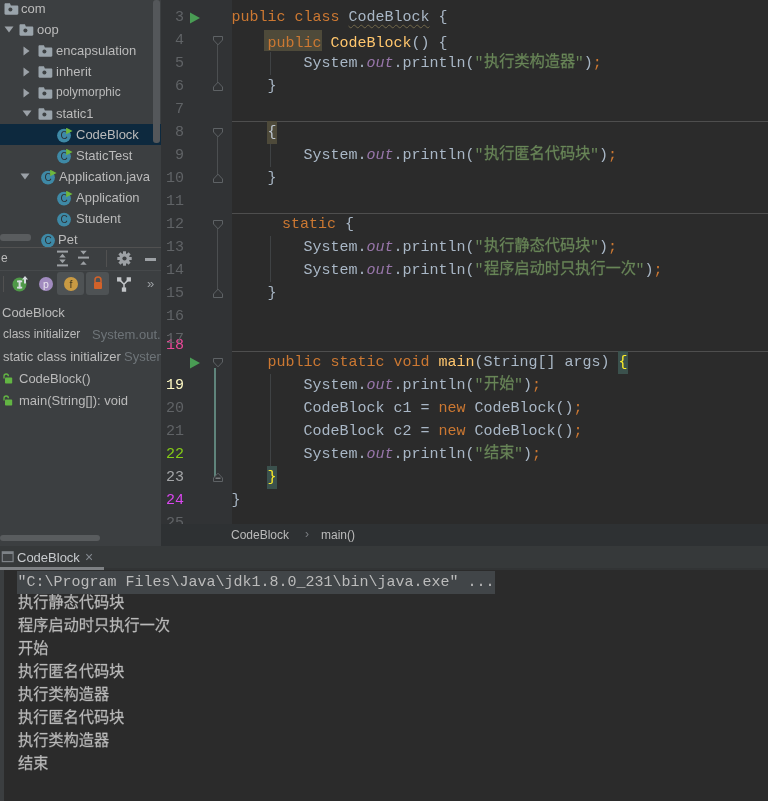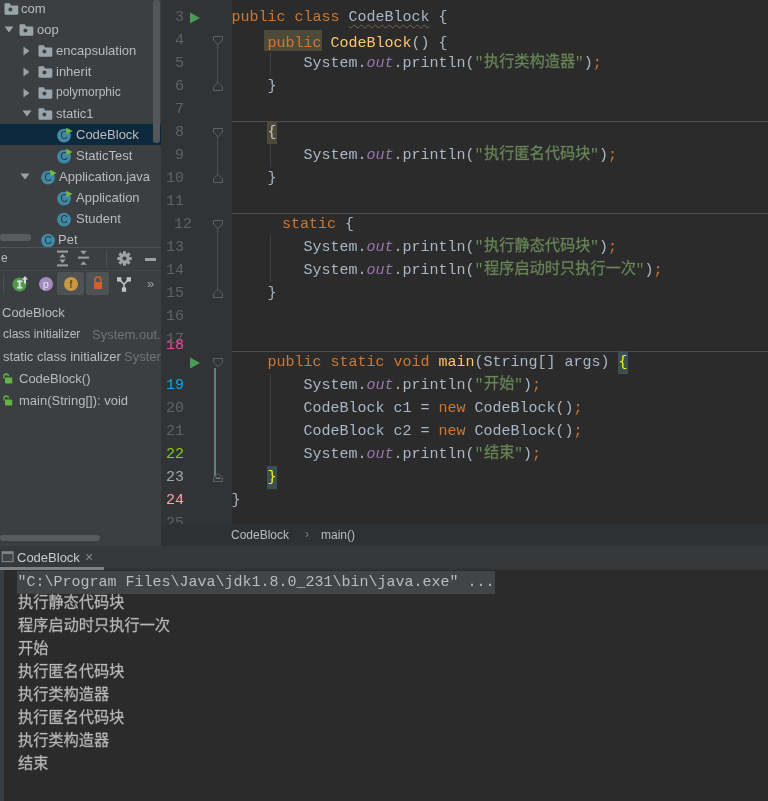--- a/index.html
+++ b/index.html
@@ -260,31 +260,31 @@
     <div class="abs" style="left:108.5px;top:144.0px;width:1px;height:23.0px;background:#3f4244"></div>
     <div class="abs" style="left:108.5px;top:236.0px;width:1px;height:46.0px;background:#3f4244"></div>
     <div class="abs" style="left:108.5px;top:374.0px;width:1px;height:92.0px;background:#3f4244"></div>
     <div class="abs num" style="left:0px;top:6.0px;color:#606366">3</div>
     <div class="abs num" style="left:0px;top:29.0px;color:#606366">4</div>
     <div class="abs num" style="left:0px;top:52.0px;color:#606366">5</div>
     <div class="abs num" style="left:0px;top:75.0px;color:#606366">6</div>
     <div class="abs num" style="left:0px;top:121.0px;color:#606366">8</div>
     <div class="abs num" style="left:0px;top:144.0px;color:#606366">9</div>
     <div class="abs num" style="left:0px;top:167.0px;color:#606366">10</div>
-    <div class="abs num" style="left:8px;top:213.0px;color:#606366">12</div>
+    <div class="abs num" style="left:0px;top:213.0px;color:#606366">12</div>
     <div class="abs num" style="left:0px;top:236.0px;color:#606366">13</div>
     <div class="abs num" style="left:0px;top:259.0px;color:#606366">14</div>
     <div class="abs num" style="left:0px;top:282.0px;color:#606366">15</div>
     <div class="abs num" style="left:0px;top:334px;color:#ec4899">18</div>
-    <div class="abs num" style="left:0px;top:374.0px;color:#0ea5e9">19</div>
+    <div class="abs num" style="left:0px;top:374.0px;color:#fef9c3">19</div>
     <div class="abs num" style="left:0px;top:397.0px;color:#606366">20</div>
     <div class="abs num" style="left:0px;top:420.0px;color:#606366">21</div>
     <div class="abs num" style="left:0px;top:443.0px;color:#84cc16">22</div>
     <div class="abs num" style="left:0px;top:466.0px;color:#a4a6a8">23</div>
-    <div class="abs num" style="left:0px;top:489.0px;color:#fca5a5">24</div>
+    <div class="abs num" style="left:0px;top:489.0px;color:#d946ef">24</div>
     <div class="abs num" style="left:0px;top:98.0px;color:#606366">7</div>
     <div class="abs num" style="left:0px;top:190.0px;color:#606366">11</div>
     <div class="abs num" style="left:0px;top:305.0px;color:#606366">16</div>
     <div class="abs num" style="left:0px;top:328.0px;color:#606366">17</div>
     <div class="abs num" style="left:0px;top:512.0px;color:#606366">25</div>
     <svg class="ic" style="left:28px;top:11.5px" width="12" height="12" viewBox="0 0 12 12">
       <path fill="#499c54" d="M1 0.5L11 6 1 11.5z"></path>
     </svg>
     <svg class="ic" style="left:28px;top:356.5px" width="12" height="12" viewBox="0 0 12 12">
       <path fill="#499c54" d="M1 0.5L11 6 1 11.5z"></path>

